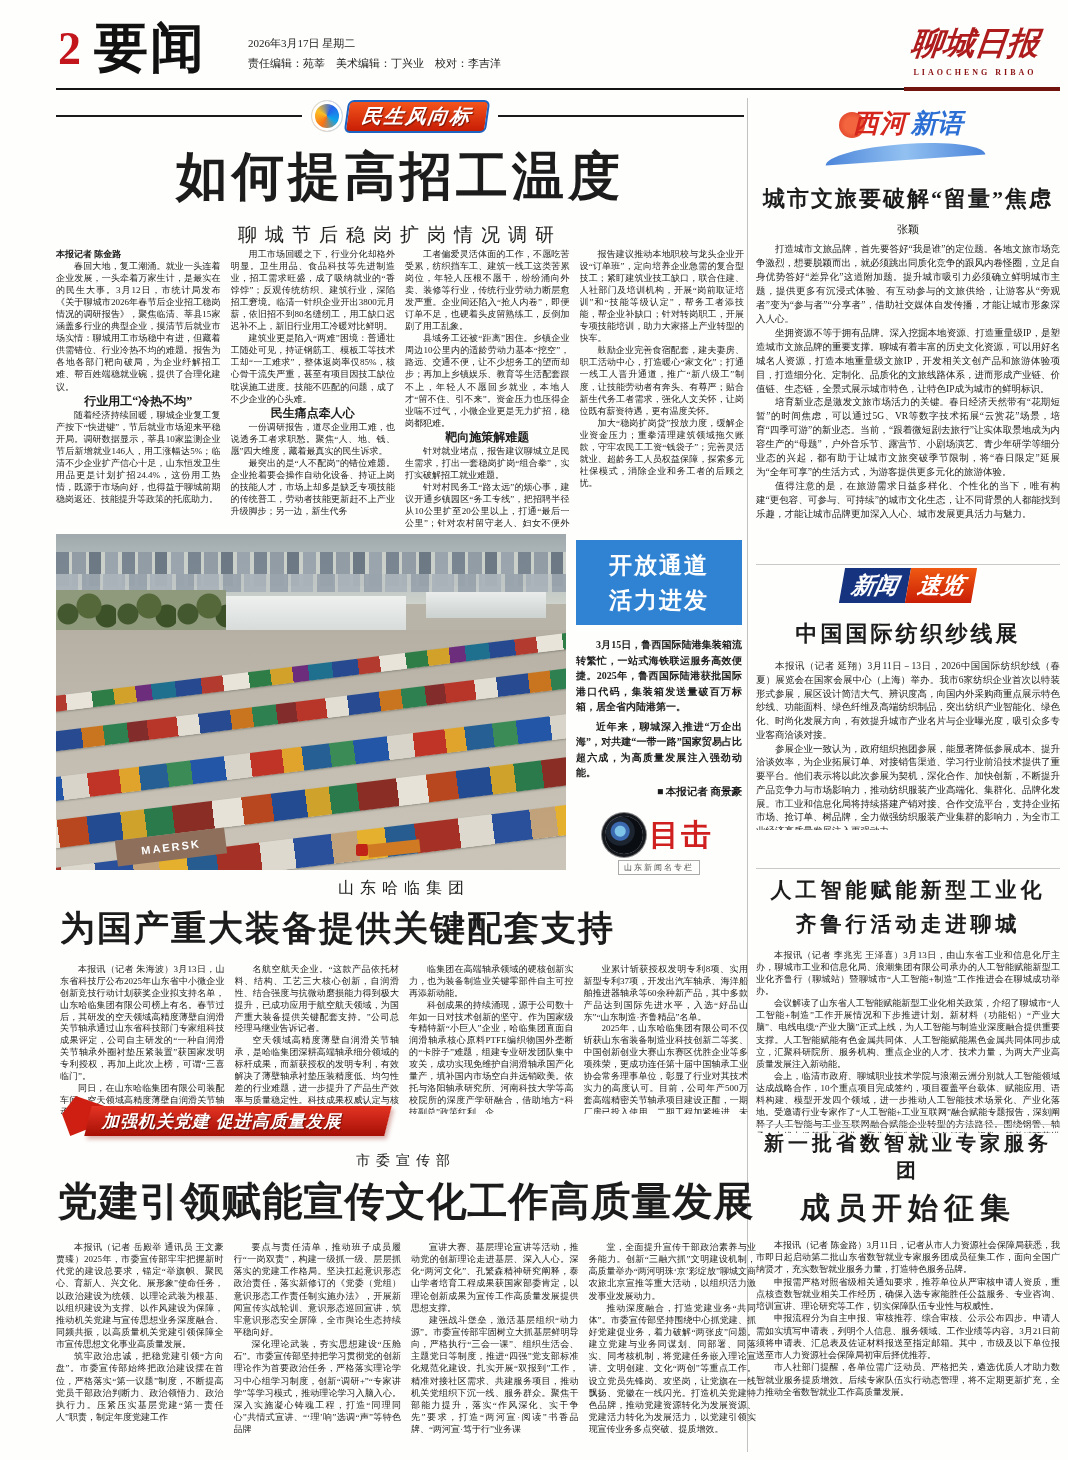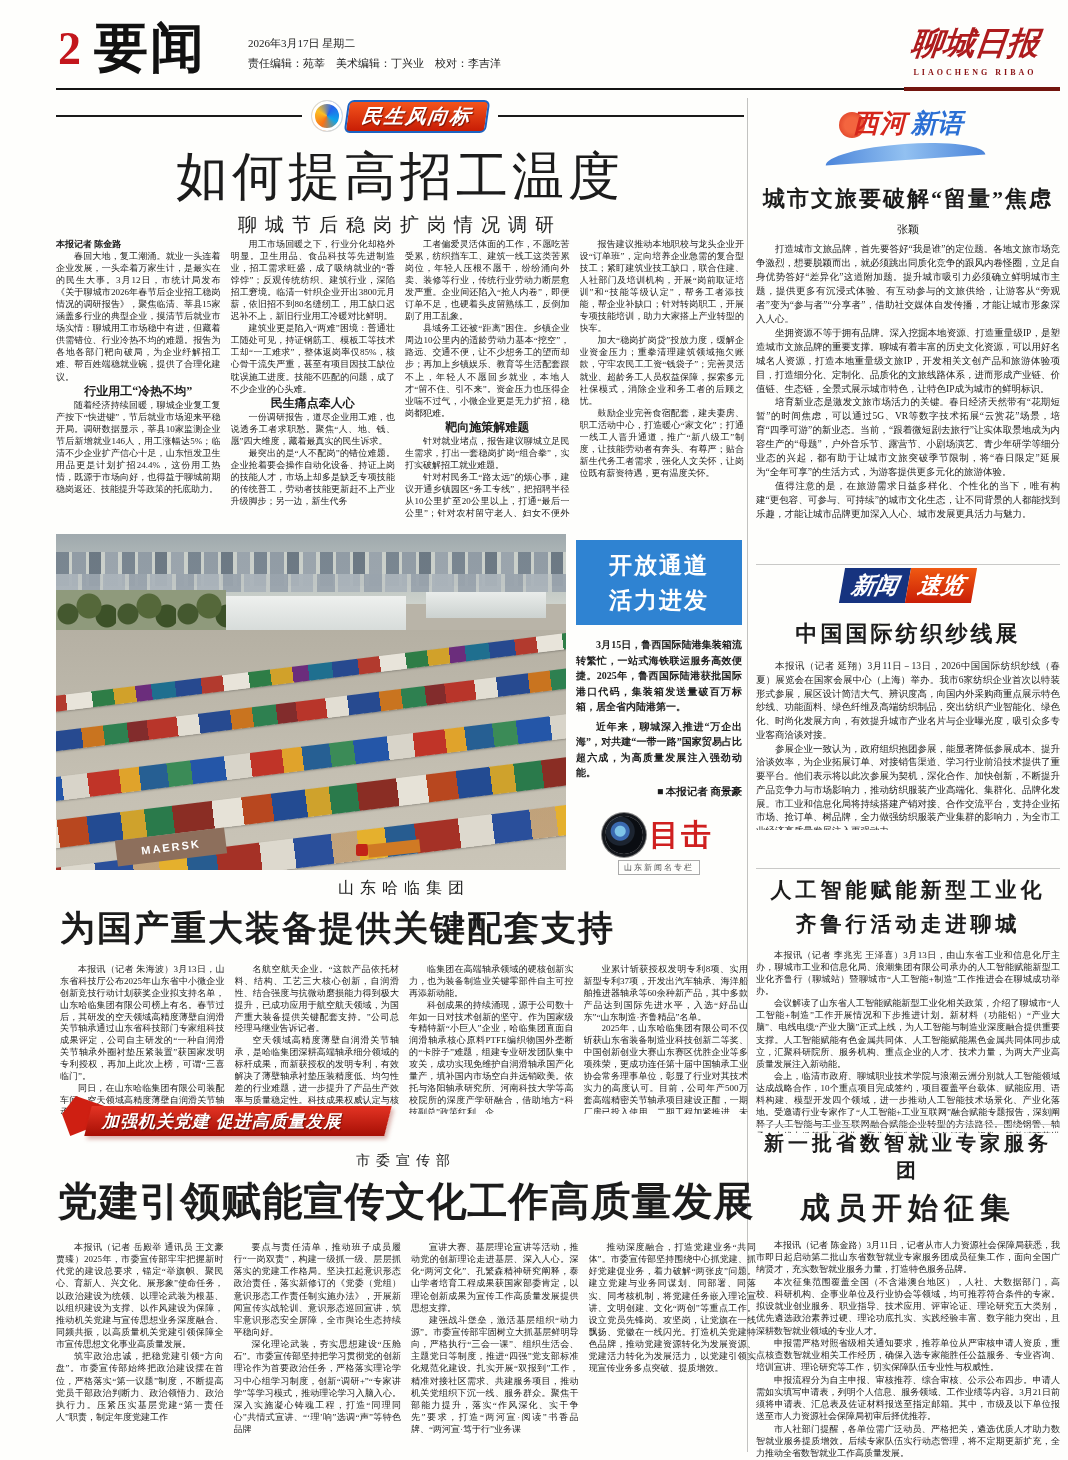--- a/index.html
+++ b/index.html
@@ -26,22 +26,22 @@
   .main-art{position:absolute;left:56px;top:96px;width:688px;height:438px;}
   .badge-row{display:flex;align-items:center;gap:10px;height:40px;}
   .badge-row .ln{flex:1;height:2px;background:#1a1a1a;}
   .ms-badge{display:flex;align-items:center;gap:4px;}
   .ms-swirl{width:30px;height:30px;border-radius:50%;
     background:conic-gradient(from 210deg,#f97316,#fbbf24,#2563eb,#0ea5e9,#f97316);
     box-shadow:inset 0 0 0 3px #fff,0 0 0 1px #d7d7d7;}
   .ms-box{background:linear-gradient(#f3541c,#c81d05);border:2px solid #1c63c2;border-radius:6px;
     transform:skewX(-8deg);color:#fff;font-weight:900;font-style:italic;font-size:20px;
     padding:1px 14px;letter-spacing:2px;text-shadow:1px 1px 1px #7c1203;font-family:"Liberation Sans",sans-serif;}
-  .main-title{text-align:center;font-size:52px;font-weight:400;letter-spacing:4px;margin-top:6px;}
-  .main-sub{text-align:center;font-size:19px;letter-spacing:8px;color:#222;}
+  .main-title{text-align:center;font-size:52px;font-weight:700;letter-spacing:4px;margin-top:6px;}
+  .main-sub{text-align:center;font-size:19px;letter-spacing:8px;margin-top:10px;color:#222;}
   .main-cols{height:282px;font-size:9px;line-height:1.34;}
   .main-cols .subhead{font-size:12px;}
   
   .comm{position:absolute;left:756px;top:100px;width:304px;height:462px;}
   .xh-badge{width:190px;margin:6px auto 0;text-align:center;position:relative;height:58px;}
   .xh-wave{position:absolute;left:12px;bottom:4px;width:160px;height:16px;border-radius:50%/100% 100% 0 0;
     background:linear-gradient(90deg,#2b6fd4,#7fb6ef,#2b6fd4);transform:rotate(-4deg);opacity:.85;}
   .xh-sun{position:absolute;left:26px;top:6px;width:26px;height:26px;border-radius:50%;
     background:radial-gradient(circle,#f2542a 40%,#d21f08);opacity:.9;}
   .xh-t1{position:relative;font-size:26px;font-weight:900;font-style:italic;color:#d4261c;letter-spacing:1px;}
@@ -176,22 +176,22 @@
       </div>
       <div class="coltxt">
         <p>工者偏爱灵活体面的工作，不愿吃苦受累，纺织挡车工、建筑一线工这类苦累岗位，年轻人压根不愿干，纷纷涌向外卖、装修等行业，传统行业劳动力断层愈发严重。企业间还陷入“抢人内卷”，即便订单不足，也硬着头皮留熟练工，反倒加剧了用工乱象。</p>
         <p>县域务工还被“距离”困住。乡镇企业周边10公里内的适龄劳动力基本“挖空”，路远、交通不便，让不少想务工的望而却步；再加上乡镇娱乐、教育等生活配套跟不上，年轻人不愿回乡就业，本地人才“留不住、引不来”。资金压力也压得企业喘不过气，小微企业更是无力扩招，稳岗都犯难。</p>
         <p class="subhead">靶向施策解难题</p>
         <p>针对就业堵点，报告建议聊城立足民生需求，打出一套稳岗扩岗“组合拳”，实打实破解招工就业难题。</p>
         <p>针对村民务工“路太远”的烦心事，建议开通乡镇园区“务工专线”，把招聘半径从10公里扩至20公里以上，打通“最后一公里”；针对农村留守老人、妇女不便外出的情况，推广纺织、包装居家计件模式，让村民在家就能挣钱。</p>
       </div>
       <div class="coltxt">
         <p>报告建议推动本地职校与龙头企业开设“订单班”，定向培养企业急需的复合型技工；紧盯建筑业技工缺口，联合住建、人社部门及培训机构，开展“岗前取证培训”和“技能等级认定”，帮务工者添技能，帮企业补缺口；针对转岗职工，开展专项技能培训，助力大家搭上产业转型的快车。</p>
+        <p>鼓励企业完善食宿配套，建夫妻房、职工活动中心，打造暖心“家文化”；打通一线工人晋升通道，推广“新八级工”制度，让技能劳动者有奔头、有尊严；贴合新生代务工者需求，强化人文关怀，让岗位既有薪资待遇，更有温度关怀。</p>
         <p>加大“稳岗扩岗贷”投放力度，缓解企业资金压力；重拳清理建筑领域拖欠账款，守牢农民工工资“钱袋子”；完善灵活就业、超龄务工人员权益保障，探索多元社保模式，消除企业和务工者的后顾之忧。</p>
-        <p>鼓励企业完善食宿配套，建夫妻房、职工活动中心，打造暖心“家文化”；打通一线工人晋升通道，推广“新八级工”制度，让技能劳动者有奔头、有尊严；贴合新生代务工者需求，强化人文关怀，让岗位既有薪资待遇，更有温度关怀。</p>
       </div>
     </div>
   </div>
 
   <div class="comm">
     <div class="xh-badge">
       <div class="xh-sun"></div>
       <div class="xh-wave"></div>
       <span class="xh-t1">西河</span>
       <span class="xh-t2">新语</span>
@@ -308,31 +308,31 @@
       </div>
       <div class="coltxt">
         <p>要点与责任清单，推动班子成员履行“一岗双责”，构建一级抓一级、层层抓落实的党建工作格局。坚决扛起意识形态政治责任，落实新修订的《党委（党组）意识形态工作责任制实施办法》，开展新闻宣传实战轮训、意识形态巡回宣讲，筑牢意识形态安全屏障，全市舆论生态持续平稳向好。</p>
         <p>深化理论武装，夯实思想建设“压舱石”。市委宣传部坚持把学习贯彻党的创新理论作为首要政治任务，严格落实理论学习中心组学习制度，创新“调研+”“专家讲学”等学习模式，推动理论学习入脑入心。深入实施凝心铸魂工程，打造“同理同心”共情式宣讲、“‘理’响”选调“声”等特色品牌</p>
       </div>
       <div class="coltxt">
         <p>宣讲大赛、基层理论宣讲等活动，推动党的创新理论走进基层、深入人心。深化“两河文化”、孔繁森精神研究阐释，泰山学者培育工程成果获国家部委肯定，以理论创新成果为宣传工作高质量发展提供思想支撑。</p>
         <p>建强战斗堡垒，激活基层组织“动力源”。市委宣传部牢固树立大抓基层鲜明导向，严格执行“三会一课”、组织生活会、主题党日等制度，推进“四强”党支部标准化规范化建设。扎实开展“双报到”工作，精准对接社区需求、共建服务项目，推动机关党组织下沉一线、服务群众。聚焦干部能力提升，落实“作风深化、实干争先”要求，打造“两河宣·阅读”书香品牌、“两河宣·笃于行”业务课</p>
       </div>
       <div class="coltxt">
+        <p>堂，全面提升宣传干部政治素养与业务能力。创新“三融六抓”文明建设机制，高质量举办“两河明珠‘京’彩绽放”聊城文商农旅北京宣推等重大活动，以组织活力激发事业发展动力。</p>
         <p>推动深度融合，打造党建业务“共同体”。市委宣传部坚持围绕中心抓党建、抓好党建促业务，着力破解“两张皮”问题。建立党建与业务同谋划、同部署、同落实、同考核机制，将党建任务嵌入理论宣讲、文明创建、文化“两创”等重点工作。设立党员先锋岗、攻坚岗，让党旗在一线飘扬、党徽在一线闪光。打造机关党建特色品牌，推动党建资源转化为发展资源、党建活力转化为发展活力，以党建引领实现宣传业务多点突破、提质增效。</p>
       </div>
     </div>
   </div>
 
   <div class="expert">
     <div class="ex-t1">新一批省数智就业专家服务团</div>
     <div class="ex-t2">成员开始征集</div>
     <div class="ex-body">
       <p>本报讯（记者 陈金路）3月11日，记者从市人力资源社会保障局获悉，我市即日起启动第二批山东省数智就业专家服务团成员征集工作，面向全国广纳贤才，充实数智就业服务力量，打造特色服务品牌。</p>
-      <p>本次征集范围覆盖全国（不含港澳台地区），人社、大数据部门，高校、科研机构、企事业单位及行业协会等领域，均可推荐符合条件的专家。拟设就业创业服务、职业指导、技术应用、评审论证、理论研究五大类别，优先遴选政治素养过硬、理论功底扎实、实践经验丰富、数字能力突出，且深耕数智就业领域的专业人才。</p>
       <p>申报需严格对照省级相关通知要求，推荐单位从严审核申请人资质，重点核查数智就业相关工作经历，确保入选专家能胜任公益服务、专业咨询、培训宣讲、理论研究等工作，切实保障队伍专业性与权威性。</p>
       <p>申报流程分为自主申报、审核推荐、综合审核、公示公布四步。申请人需如实填写申请表，列明个人信息、服务领域、工作业绩等内容。3月21日前须将申请表、汇总表及佐证材料报送至指定邮箱。其中，市级及以下单位报送至市人力资源社会保障局初审后择优推荐。</p>
       <p>市人社部门提醒，各单位需广泛动员、严格把关，遴选优质人才助力数智就业服务提质增效。后续专家队伍实行动态管理，将不定期更新扩充，全力推动全省数智就业工作高质量发展。</p>
     </div>
   </div>
 
   <div class="sep-h" style="left:756px;top:564px;width:304px;"></div>
   <div class="sep-h" style="left:756px;top:868px;width:304px;"></div>
   <div class="sep-h" style="left:756px;top:1124px;width:304px;"></div>
 

